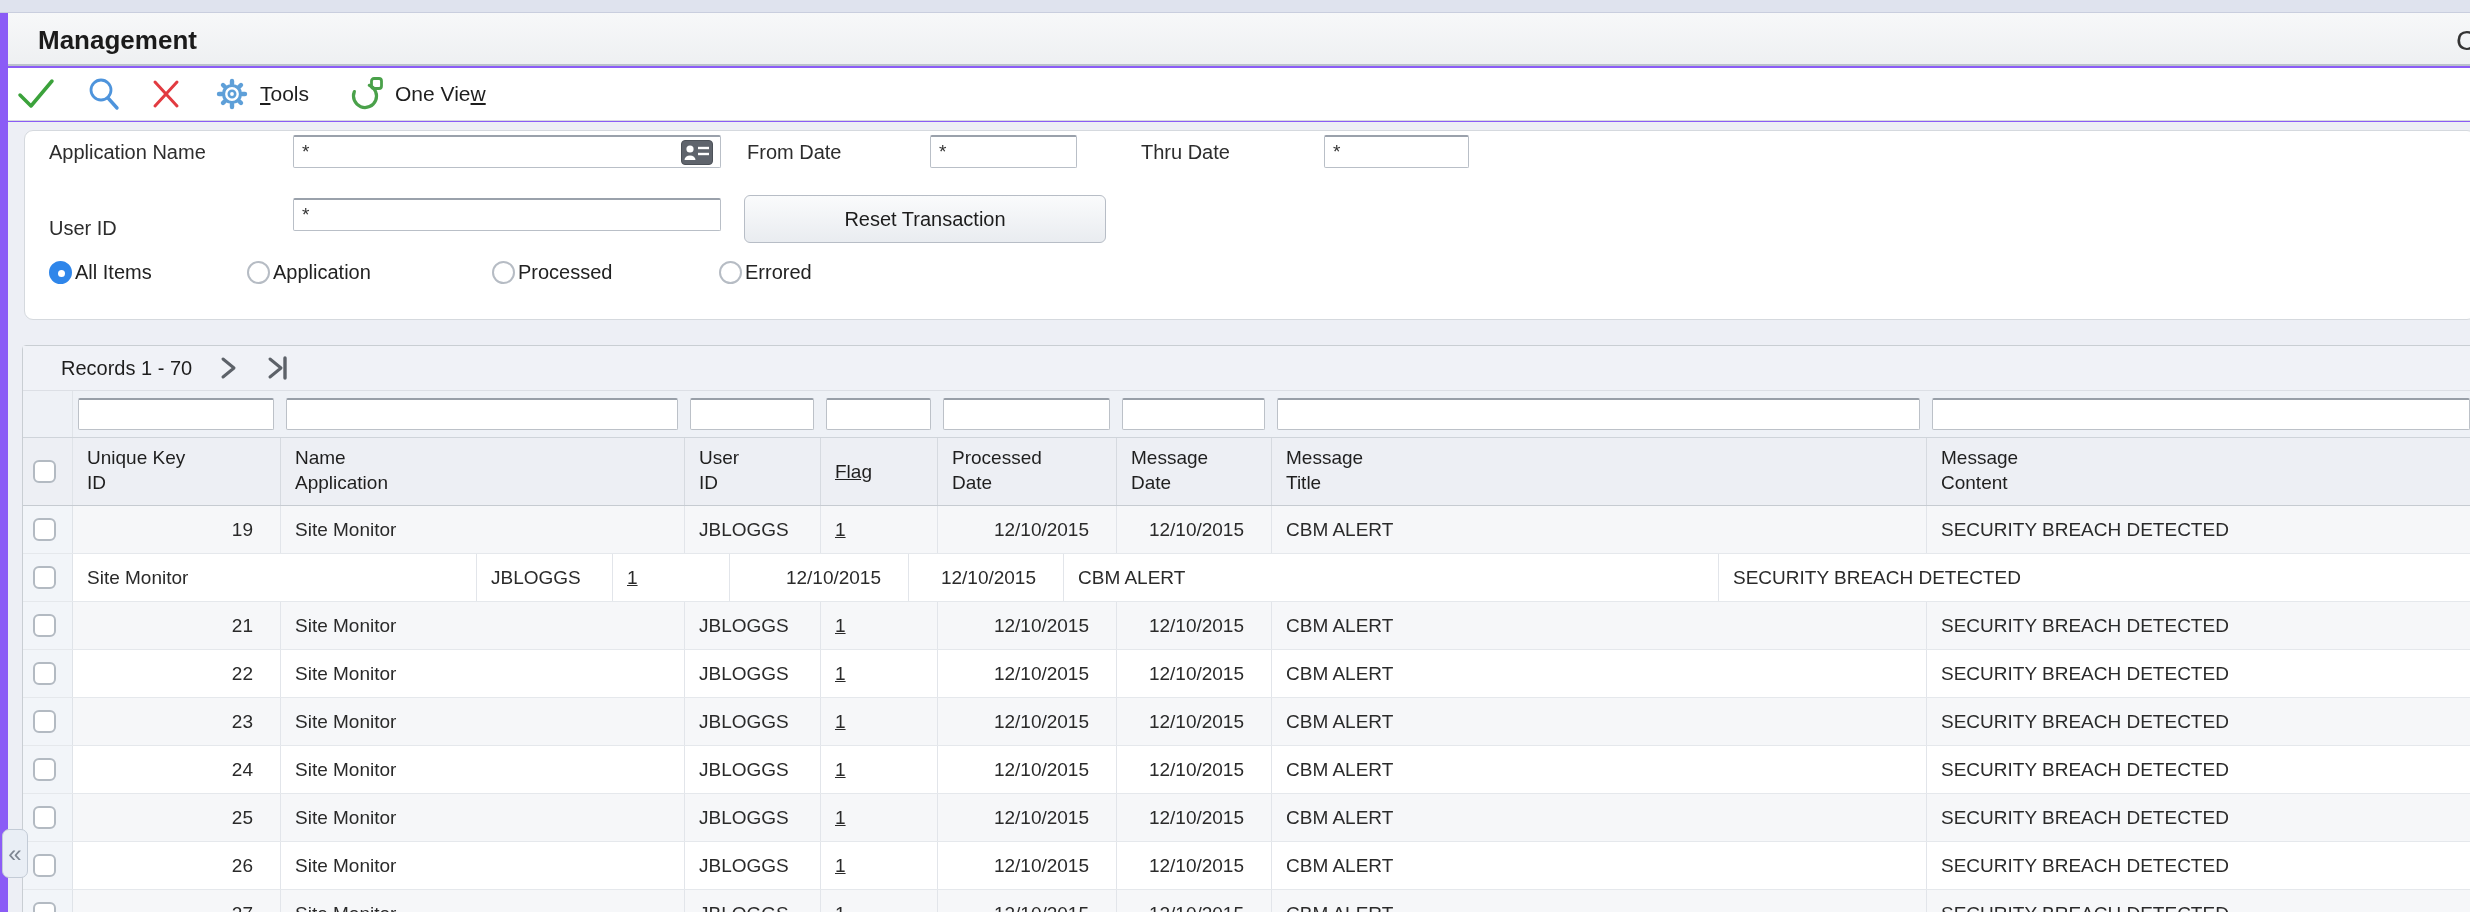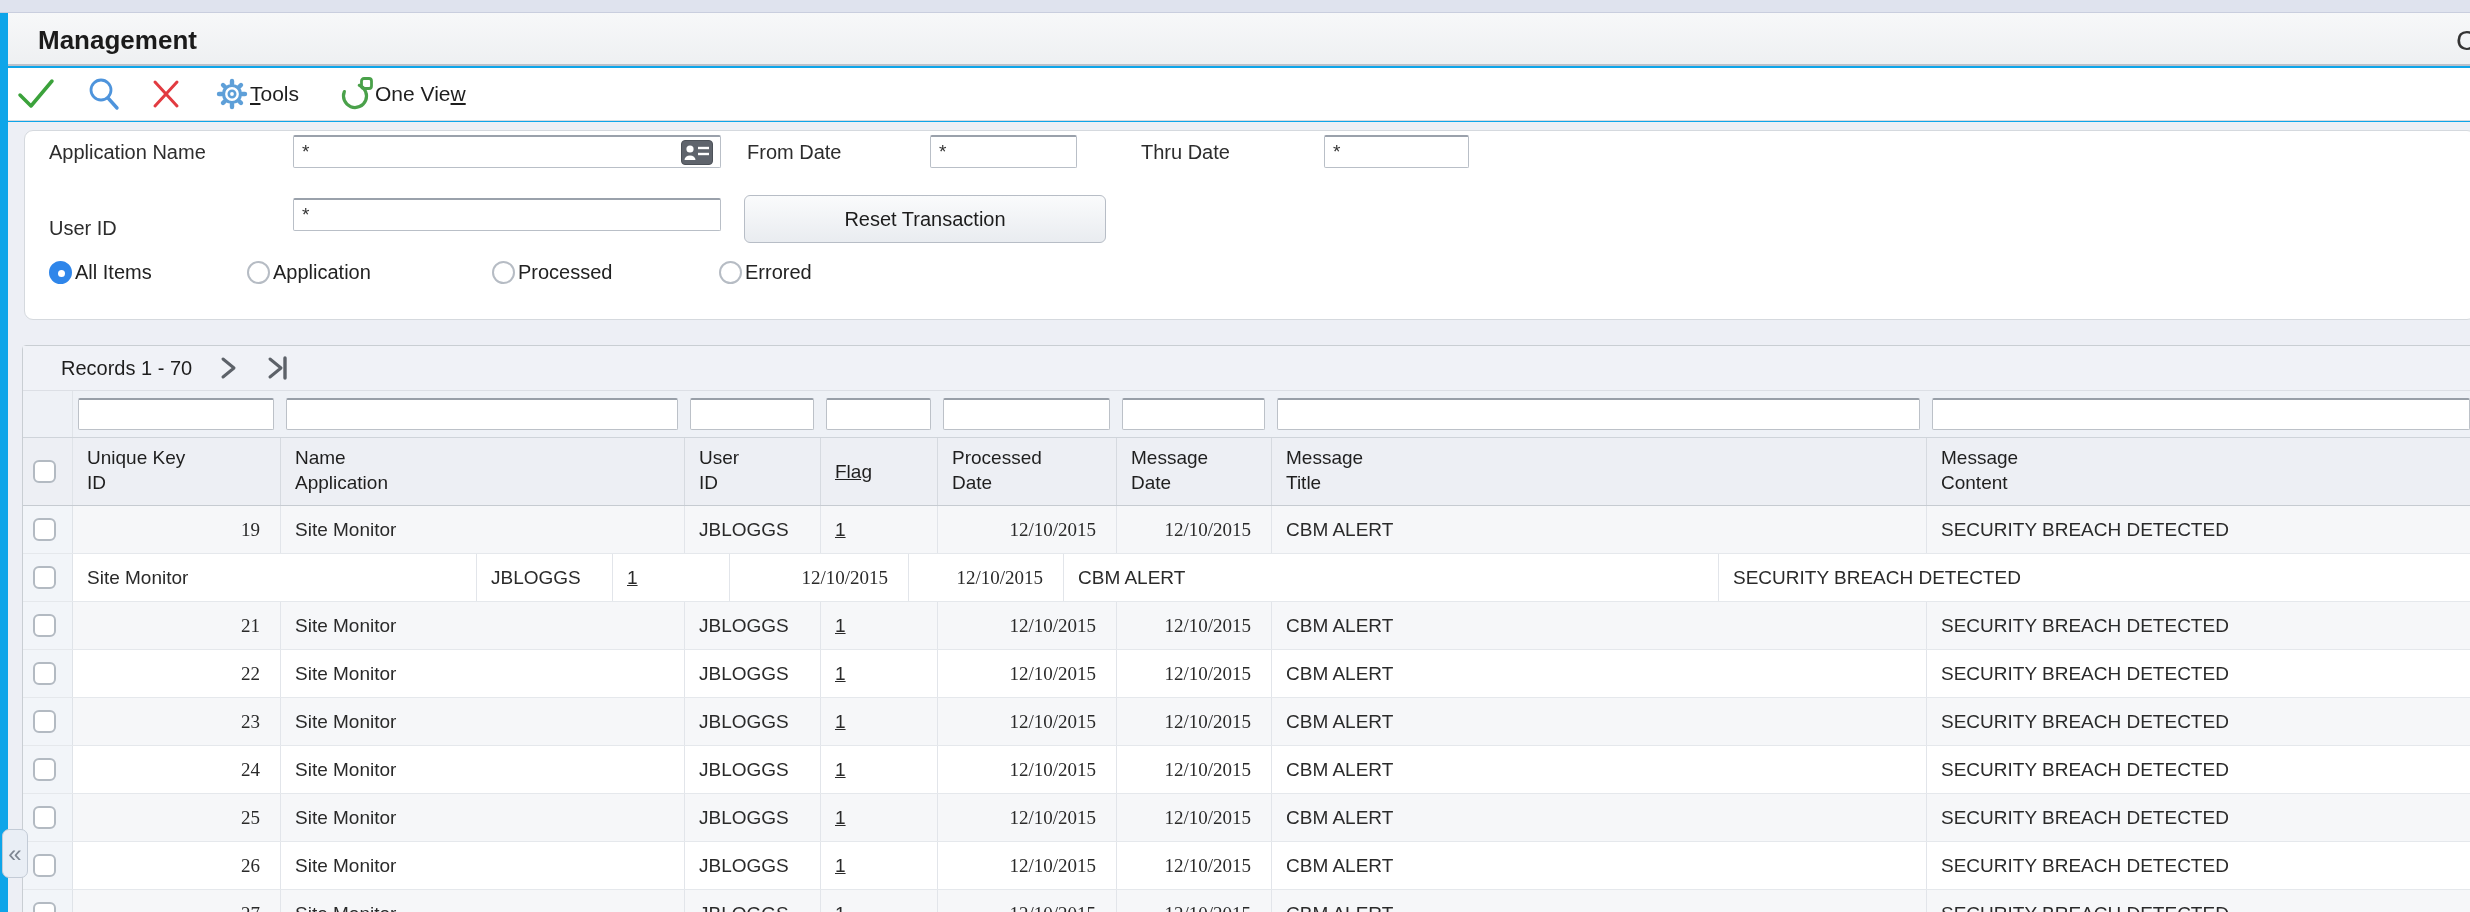--- a/index.html
+++ b/index.html
@@ -1,32 +1,32 @@
 <!DOCTYPE html>
 <html><head>
 <meta charset="utf-8">
 <style>
   * { margin:0; padding:0; box-sizing:border-box; }
   body { font-family:"Liberation Sans", sans-serif; }
-  .page { position:relative; width:2470px; height:912px; overflow:hidden; background:#0ea5e9; }
+  .page { position:relative; width:2470px; height:912px; overflow:hidden; background:#8b5cf6; }
 
   
   .top-strip { position:absolute; left:0; top:0; width:2470px; height:13px; background:#dfe3ee; border-bottom:1px solid #c9cede; }
 
   
   .titlebar { position:absolute; left:8px; top:13px; right:0; height:53px;
               background:linear-gradient(#f7f8f9,#eef0f2); border-bottom:2px solid #bac1cb; }
   .titlebar .title { position:absolute; left:30px; top:12px; font-size:26px; font-weight:bold; color:#1b1b1b; }
   .titlebar .partial-glyph { position:absolute; left:2448px; top:12px; font-size:28px; color:#333; }
 
   
   .toolbar { position:absolute; left:8px; top:68px; right:0; height:53px; background:#ffffff;
              border-bottom:1px solid #d6dadf; display:flex; align-items:center; }
   .tb-icon { display:inline-flex; align-items:center; justify-content:center; cursor:pointer; }
-  .tb-label { font-size:21px; color:#1e1e1e; }
+  .tb-label { font-size:21px; color:#1e1e1e; margin-left:10px; }
   .tb-label .ukey { text-decoration:underline; }
   .tool-group { display:flex; align-items:center; cursor:pointer; }
 
   
   .content { position:absolute; left:8px; top:122px; right:0; bottom:0; background:#edeff5; }
 
   
   .filter-panel { position:absolute; left:16px; top:8px; width:2452px; height:190px;
                   background:#ffffff; border:1px solid #d5d9de; border-radius:9px; }
   .f-label { position:absolute; font-size:20px; color:#2d2d2d; }
@@ -55,21 +55,21 @@
   .qbe-cell { position:relative; height:100%; }
   .qbe-input { position:absolute; left:5px; top:7px; height:32px; width:calc(100% - 12px);
                background:#fff; border:1px solid #bcc1c8; border-top:2px solid #989fa8; border-radius:2px;
                font-size:18px; padding:0 6px; font-family:"Liberation Sans",sans-serif; }
   .header-row { height:68px; background:#edeff4; border-bottom:1px solid #c6cbd1; }
   .h-cell { border-right:1px solid #d6dae0; padding:8px 0 0 14px; font-size:19px; color:#1f1f1f; line-height:1.3; }
   .h-cell.center-v { padding-top:22px; }
   .data-row { height:48px; border-bottom:1px solid #e5e8ec; background:#ffffff; }
   .data-row.alt { background:#f6f7f9; }
   .d-cell { border-right:1px solid #e2e5ea; font-size:19px; color:#2a2a2a; display:flex; align-items:center; overflow:hidden; white-space:nowrap; }
-  .d-cell.ra { justify-content:flex-end; padding-right:20px;font-family:Liberation Serif, serif; }
+  .d-cell.ra { justify-content:flex-end; padding-right:27px; }
   .d-cell.la { padding-left:14px; }
 
   .cb-cell { width:50px; flex:0 0 50px; display:flex; align-items:center; border-right:1px solid #dfe3e8; }
   .data-row .cb-cell { background:#f2f5f9; }
   .checkbox { width:23px; height:23px; margin-left:10px; background:#fff; border:2px solid #b3bac2; border-radius:6px; cursor:pointer; }
 
   .col-id      { width:208px; flex:0 0 208px; }
   .col-app     { width:404px; flex:0 0 404px; }
   .col-user    { width:136px; flex:0 0 136px; }
   .col-flag    { width:117px; flex:0 0 117px;text-decoration:underline; }

